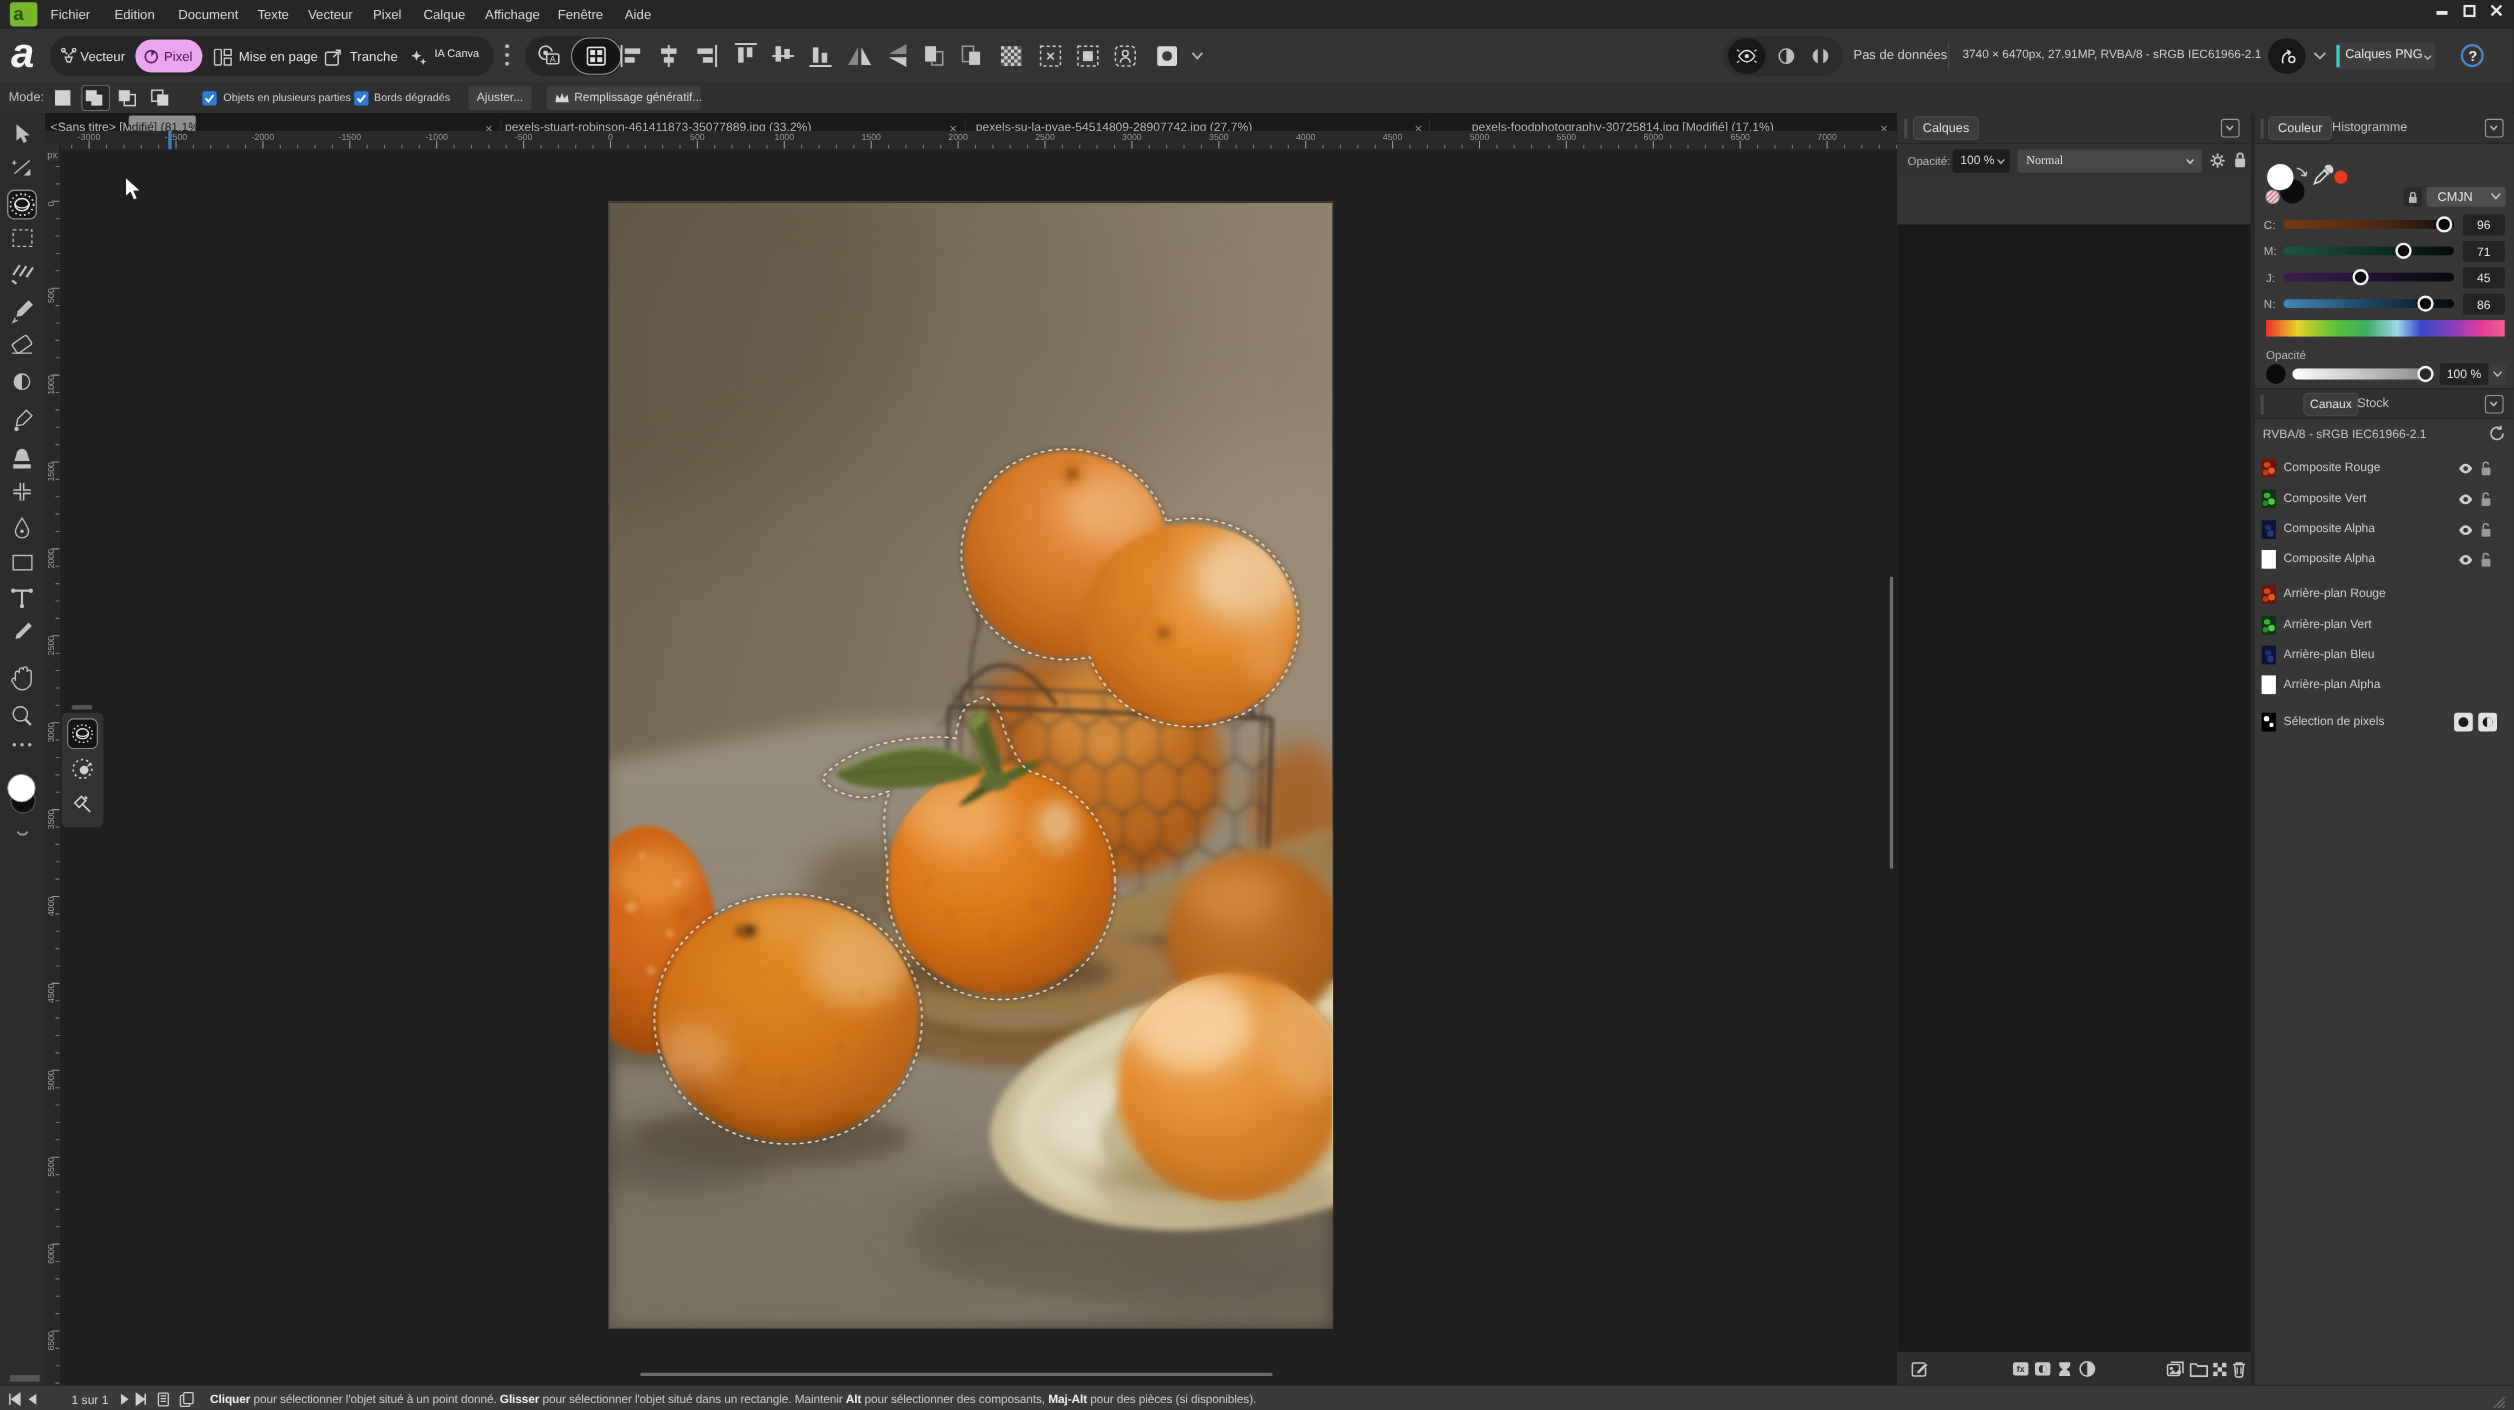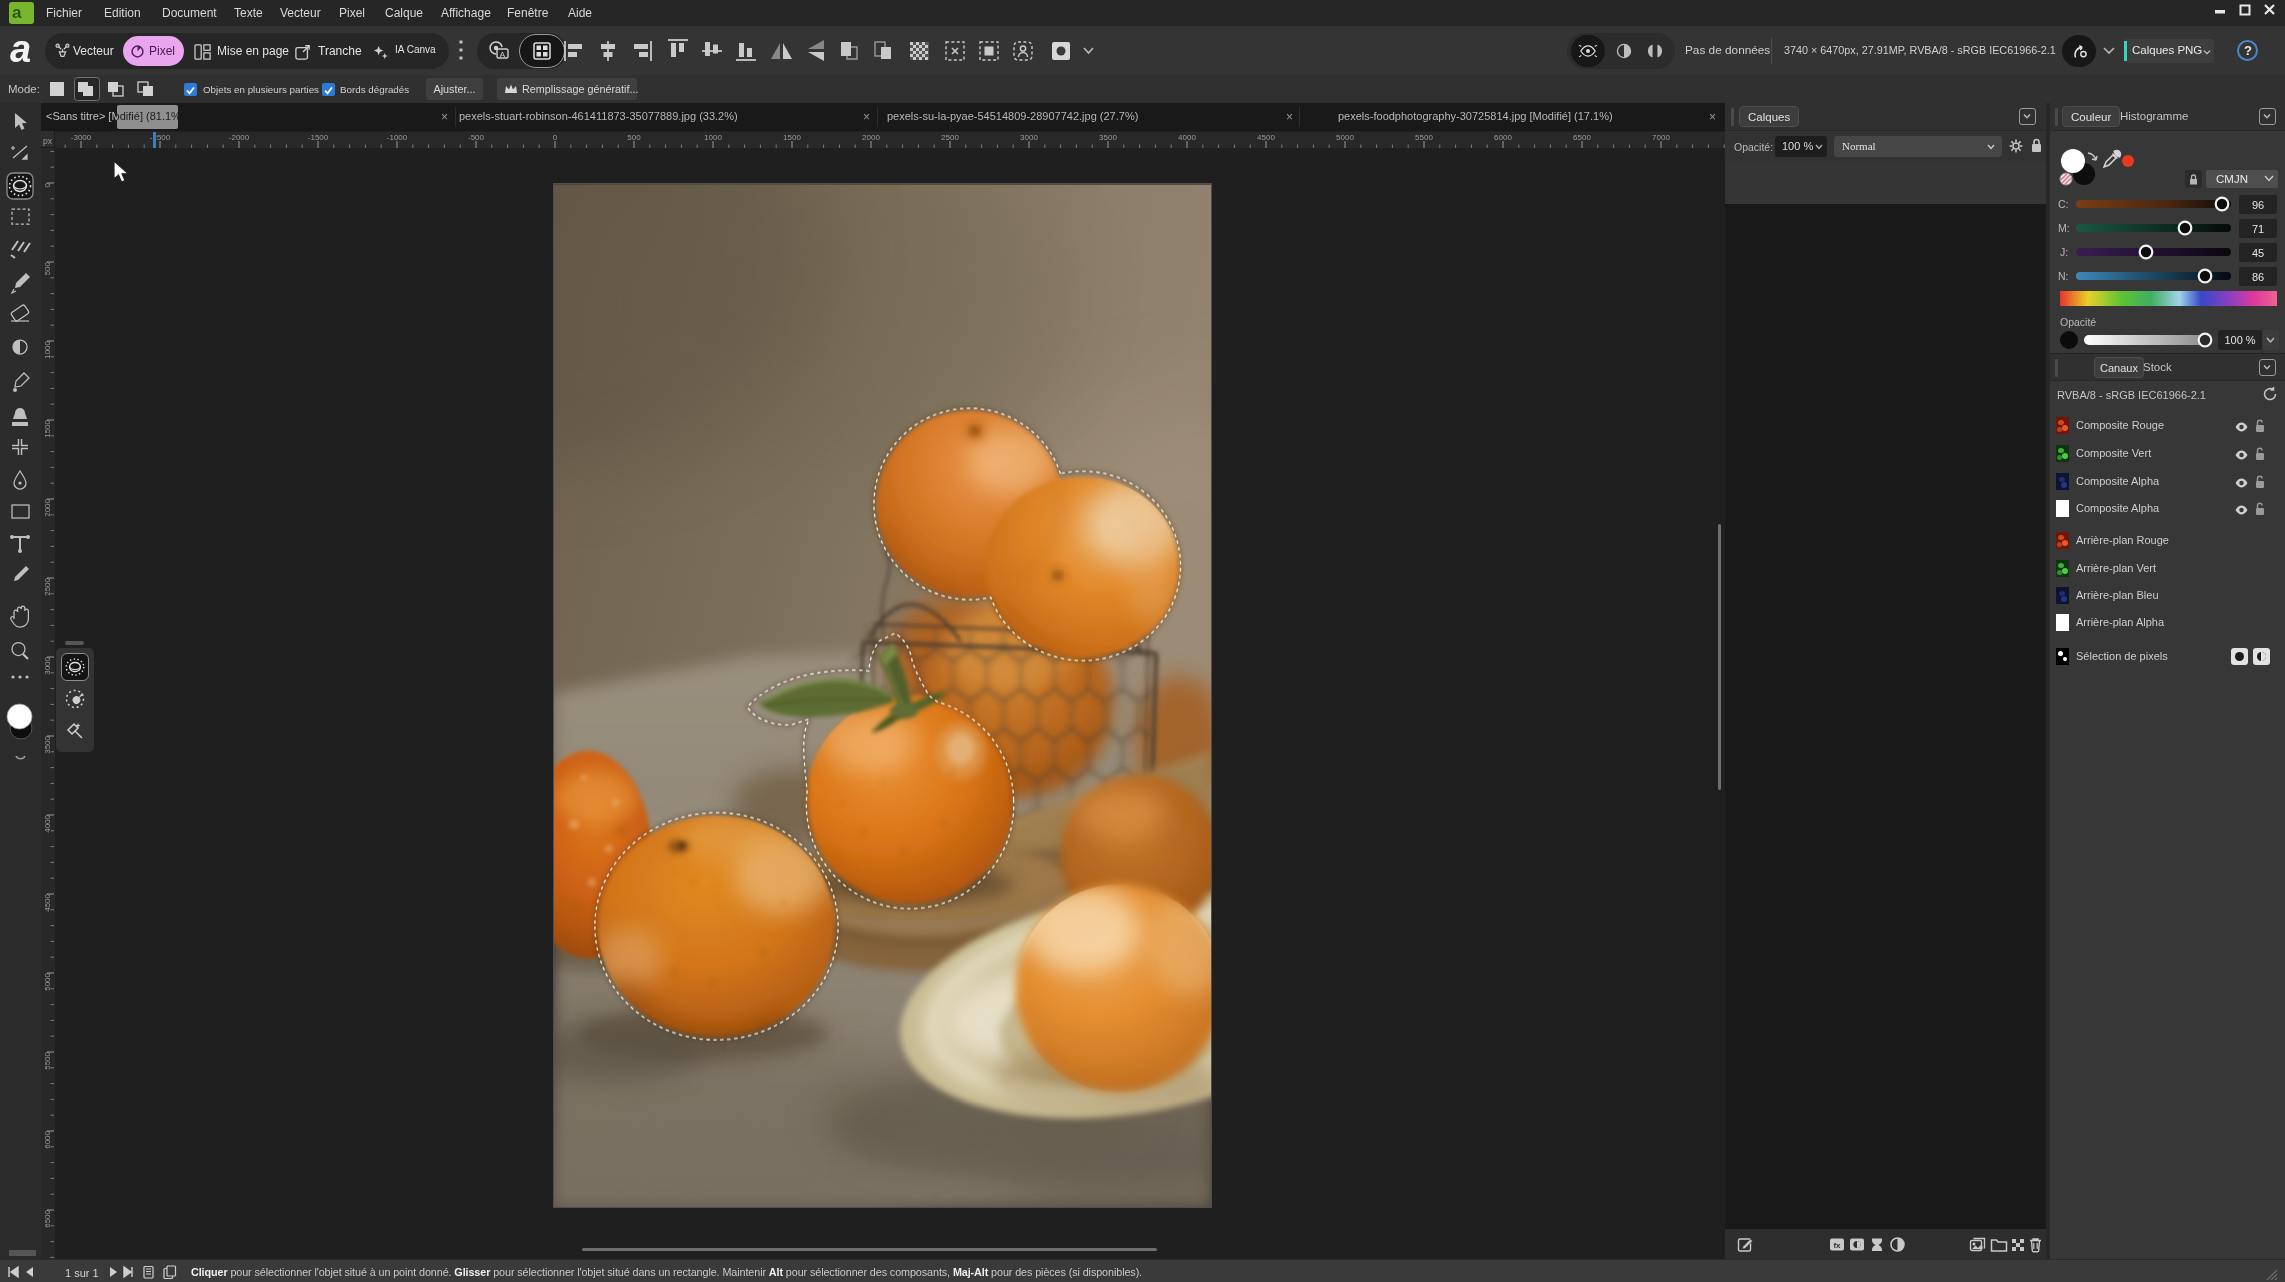--- a/index.html
+++ b/index.html
@@ -360,21 +360,21 @@
           </g>
 
         <circle cx="21" cy="625" r="11" fill="#0e0e0e" stroke="#555" stroke-width="1"></circle>
         <circle cx="19.5" cy="613.5" r="12.5" fill="#ffffff" stroke="#999" stroke-width="0.8"></circle>
         <path d="M16 653 a5 5 0 0 0 9 0" stroke="#9a9a9a" stroke-width="1.6"></path>
       </g>
     </svg>
     <div class="abs" style="left:9px;top:1147px;width:27px;height:6px;background:#555555;"></div>
   </div>
 
-  <div class="abs" id="hruler" style="left:41px;top:132px;width:1684px;height:17px;background:#282828;">
+  <div class="abs" id="hruler" style="left:41px;top:119px;width:1684px;height:17px;background:#282828;">
 <svg class="abs" style="left:0;top:0;" width="1684" height="17" viewBox="0 0 1684 17">
 <rect width="1684" height="17" fill="#282828"></rect>
 <line x1="8.4" y1="12.5" x2="8.4" y2="16" stroke="#7a7a7a" stroke-width="1"></line>
 <line x1="24.2" y1="12.5" x2="24.2" y2="16" stroke="#7a7a7a" stroke-width="1"></line>
 <line x1="40.0" y1="9" x2="40.0" y2="16" stroke="#9a9a9a" stroke-width="1"></line>
 <line x1="55.8" y1="12.5" x2="55.8" y2="16" stroke="#7a7a7a" stroke-width="1"></line>
 <line x1="71.6" y1="12.5" x2="71.6" y2="16" stroke="#7a7a7a" stroke-width="1"></line>
 <line x1="87.4" y1="12.5" x2="87.4" y2="16" stroke="#7a7a7a" stroke-width="1"></line>
 <line x1="103.2" y1="12.5" x2="103.2" y2="16" stroke="#7a7a7a" stroke-width="1"></line>
 <line x1="119.0" y1="9" x2="119.0" y2="16" stroke="#9a9a9a" stroke-width="1"></line>

